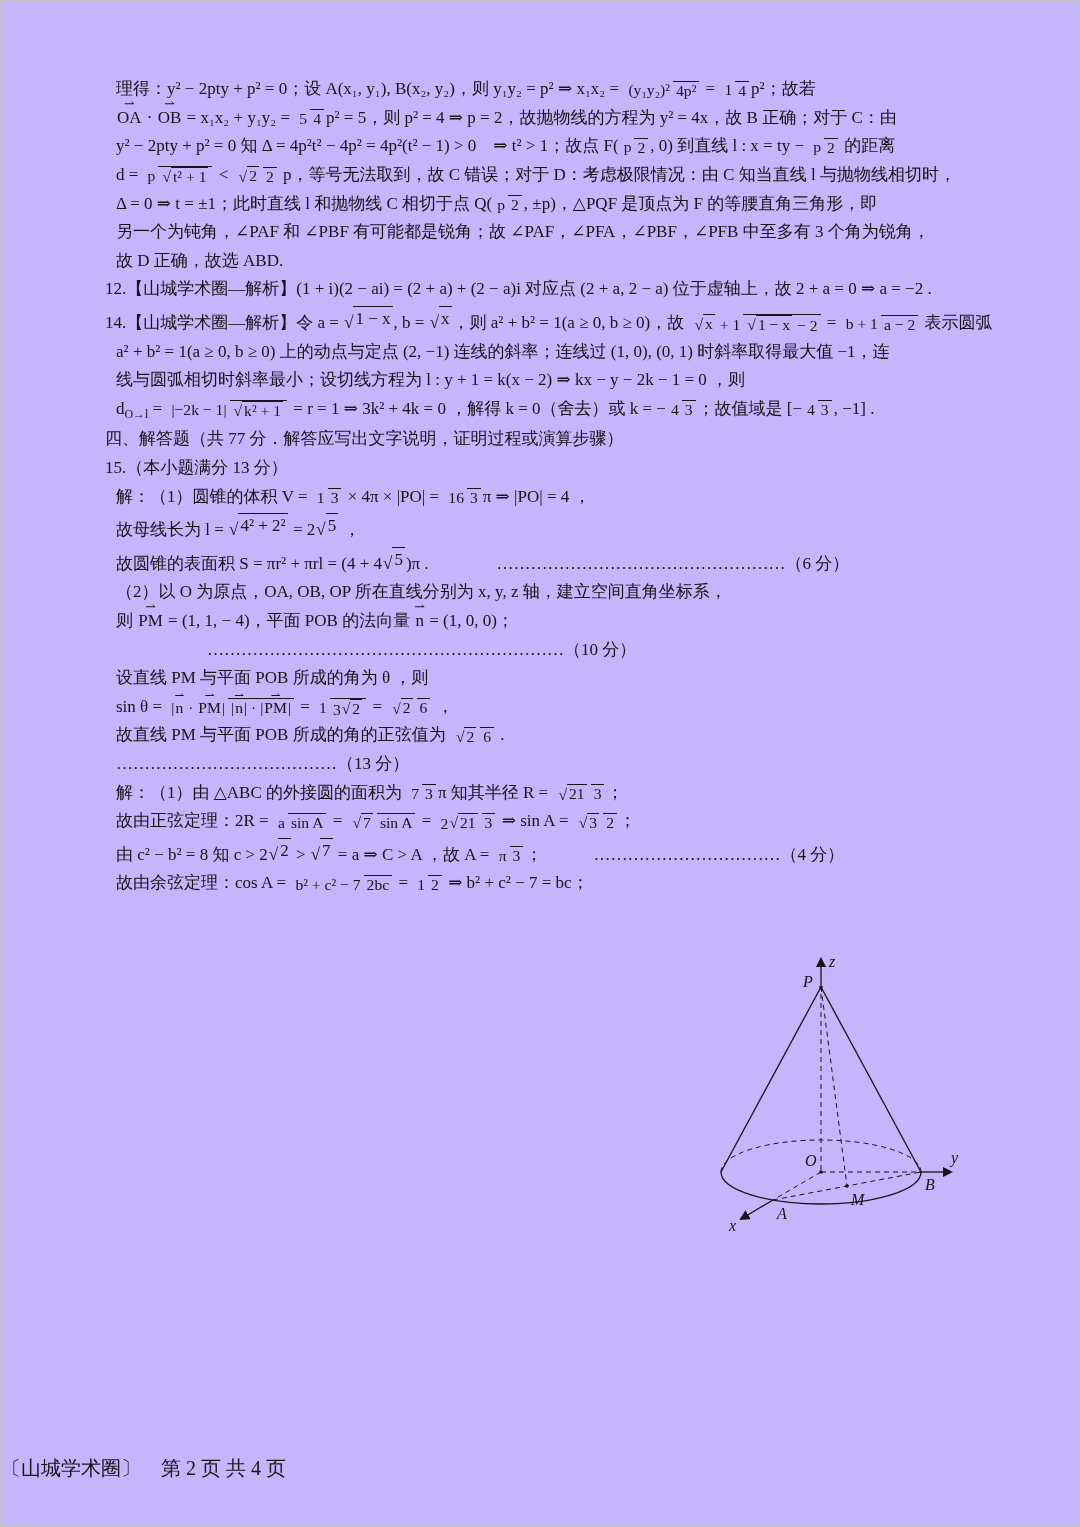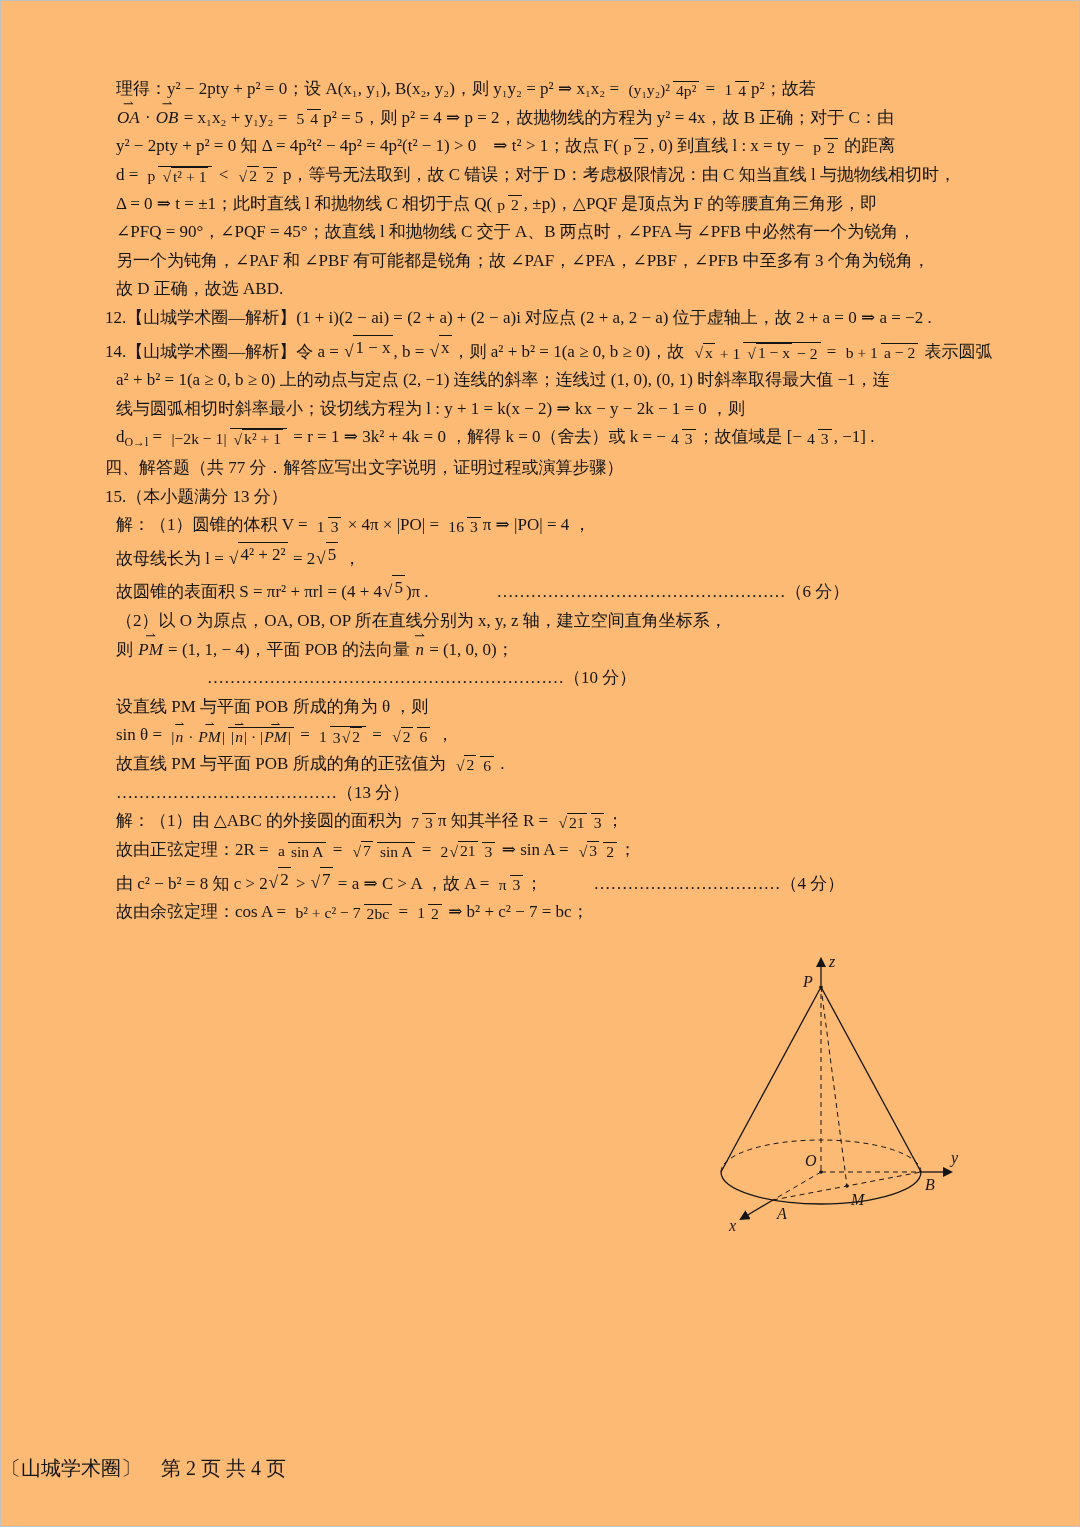--- a/index.html
+++ b/index.html
@@ -1,57 +1,56 @@
 <!DOCTYPE html>
 <html><head>
 <meta charset="utf-8">
 <title>Math Exam Solutions Page</title>
 <style>
   * { box-sizing: border-box; }
   html,body { margin:0; padding:0; background:#d9d9d9; }
   body { font-family:"Liberation Serif","DejaVu Serif",serif; }
   .page {
     position:relative; width:1080px; height:1527px; margin:0 auto;
-    background:#fdba74; border:1px solid #c2c2c2; color:#151515; overflow:hidden;
+    background:#c4b5fd; border:1px solid #c2c2c2; color:#151515; overflow:hidden;
   }
   .content { position:absolute; top:72px; left:88px; width:905px; }
   .line { white-space:pre-wrap; font-size:17px; line-height:1.45; margin:4px 0; }
   .ind0 { margin-left:16px; }
   .ind1 { margin-left:27px; }
   .ind2 { margin-left:118px; }
   
   .frac { display:inline-flex; flex-direction:row; align-items:center;
           vertical-align:middle; margin:0 2px; line-height:1.15; font-size:0.92em; }
   .fnum,.fden { display:block; padding:0 3px; text-align:center; }
   .fden { border-top:1px solid #151515; }
   .sqrt { display:inline-flex; align-items:flex-end; margin:0 1px; }
   .rsign { line-height:1.05; }
   .rbody { border-top:1px solid #151515; padding:0 2px; }
   sup,sub { font-size:0.7em; }
-  .vec { position:relative; display:inline-block; font-style:italic; margin:0 1px; }
+  .vec { position:relative; display:inline-block; margin:0 1px; }
   .vec::before { content:"⇀"; position:absolute; top:-0.85em; left:50%;
                  transform:translateX(-50%); font-size:0.75em; font-style:normal; }
   .figure { position:absolute; left:700px; top:946px; width:265px; height:305px; }
   .figure svg text { font-family:"Liberation Serif","DejaVu Serif",serif;
                      font-style:italic; font-size:16px; fill:#151515; }
   .footer { position:absolute; bottom:44px; left:0; width:100%;
             font-size:20px; color:#151515; }
 </style>
 </head>
 <body>
 
 <div class="page">
 
   <div class="content">
       <div class="line ind1">理得：y² − 2pty + p² = 0；设 A(x₁, y₁), B(x₂, y₂)，则 y₁y₂ = p² ⇒ x₁x₂ = <span class="frac"><span class="fnum">(y₁y₂)²</span><span class="fden">4p²</span></span> = <span class="frac"><span class="fnum">1</span><span class="fden">4</span></span>p²；故若</div>
       <div class="line ind1"><span class="vec">OA</span> · <span class="vec">OB</span> = x₁x₂ + y₁y₂ = <span class="frac"><span class="fnum">5</span><span class="fden">4</span></span>p² = 5，则 p² = 4 ⇒ p = 2，故抛物线的方程为 y² = 4x，故 B 正确；对于 C：由</div>
       <div class="line ind1">y² − 2pty + p² = 0 知 Δ = 4p²t² − 4p² = 4p²(t² − 1) &gt; 0　⇒ t² &gt; 1；故点 F(<span class="frac"><span class="fnum">p</span><span class="fden">2</span></span>, 0) 到直线 l : x = ty − <span class="frac"><span class="fnum">p</span><span class="fden">2</span></span> 的距离</div>
       <div class="line ind1">d = <span class="frac"><span class="fnum">p</span><span class="fden"><span class="sqrt"><span class="rsign">√</span><span class="rbody">t² + 1</span></span></span></span> &lt; <span class="frac"><span class="fnum"><span class="sqrt"><span class="rsign">√</span><span class="rbody">2</span></span></span><span class="fden">2</span></span> p，等号无法取到，故 C 错误；对于 D：考虑极限情况：由 C 知当直线 l 与抛物线相切时，</div>
       <div class="line ind1">Δ = 0 ⇒ t = ±1；此时直线 l 和抛物线 C 相切于点 Q(<span class="frac"><span class="fnum">p</span><span class="fden">2</span></span>, ±p)，△PQF 是顶点为 F 的等腰直角三角形，即</div>
-      <div class="line ind1">∠PFQ = 90°，∠PQF = 45°；故直线 l 和抛物线 C 交于 A、B 两点时，∠PFA 与 ∠PFB 中必然有一个为锐角，</div>
       <div class="line ind1">另一个为钝角，∠PAF 和 ∠PBF 有可能都是锐角；故 ∠PAF，∠PFA，∠PBF，∠PFB 中至多有 3 个角为锐角，</div>
       <div class="line ind1">故 D 正确，故选 ABD.</div>
       <div class="line ind0">12.【山城学术圈—解析】(1 + i)(2 − ai) = (2 + a) + (2 − a)i 对应点 (2 + a, 2 − a) 位于虚轴上，故 2 + a = 0 ⇒ a = −2 .</div>
       <div class="line ind0">14.【山城学术圈—解析】令 a = <span class="sqrt"><span class="rsign">√</span><span class="rbody">1 − x</span></span>, b = <span class="sqrt"><span class="rsign">√</span><span class="rbody">x</span></span>，则 a² + b² = 1(a ≥ 0, b ≥ 0)，故 <span class="frac"><span class="fnum"><span class="sqrt"><span class="rsign">√</span><span class="rbody">x</span></span> + 1</span><span class="fden"><span class="sqrt"><span class="rsign">√</span><span class="rbody">1 − x</span></span> − 2</span></span> = <span class="frac"><span class="fnum">b + 1</span><span class="fden">a − 2</span></span> 表示圆弧</div>
       <div class="line ind1">a² + b² = 1(a ≥ 0, b ≥ 0) 上的动点与定点 (2, −1) 连线的斜率；连线过 (1, 0), (0, 1) 时斜率取得最大值 −1，连</div>
       <div class="line ind1">线与圆弧相切时斜率最小；设切线方程为 l : y + 1 = k(x − 2) ⇒ kx − y − 2k − 1 = 0 ，则</div>
       <div class="line ind1">d<sub>O→l</sub> = <span class="frac"><span class="fnum">|−2k − 1|</span><span class="fden"><span class="sqrt"><span class="rsign">√</span><span class="rbody">k² + 1</span></span></span></span> = r = 1 ⇒ 3k² + 4k = 0 ，解得 k = 0（舍去）或 k = −<span class="frac"><span class="fnum">4</span><span class="fden">3</span></span>；故值域是 [−<span class="frac"><span class="fnum">4</span><span class="fden">3</span></span>, −1] .</div>
       <div class="line ind0">四、解答题（共 77 分．解答应写出文字说明，证明过程或演算步骤）</div>
       <div class="line ind0">15.（本小题满分 13 分）</div>
       <div class="line ind1">解：（1）圆锥的体积 V = <span class="frac"><span class="fnum">1</span><span class="fden">3</span></span> × 4π × |PO| = <span class="frac"><span class="fnum">16</span><span class="fden">3</span></span>π ⇒ |PO| = 4 ，</div>

